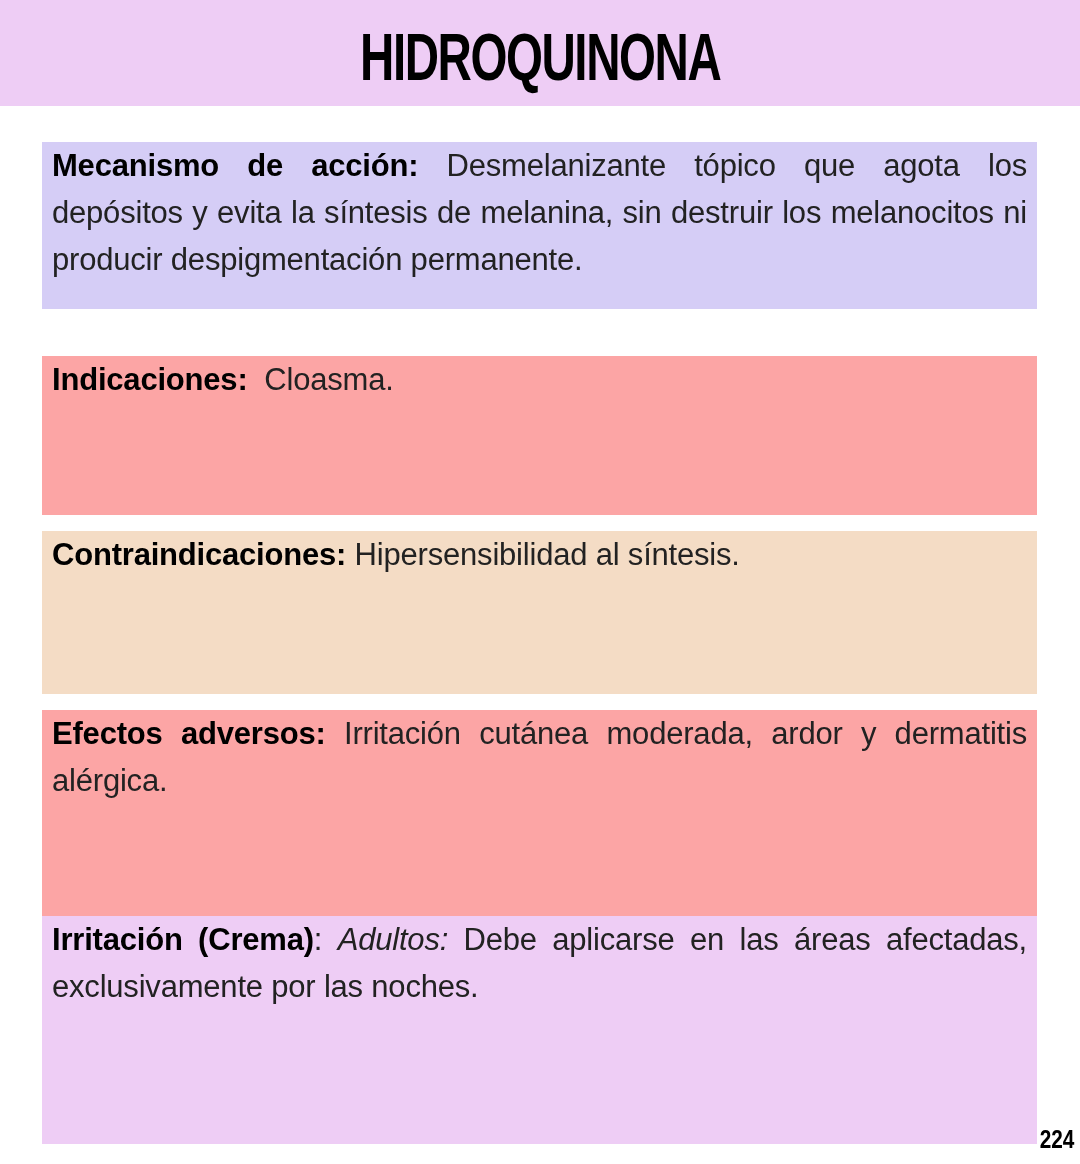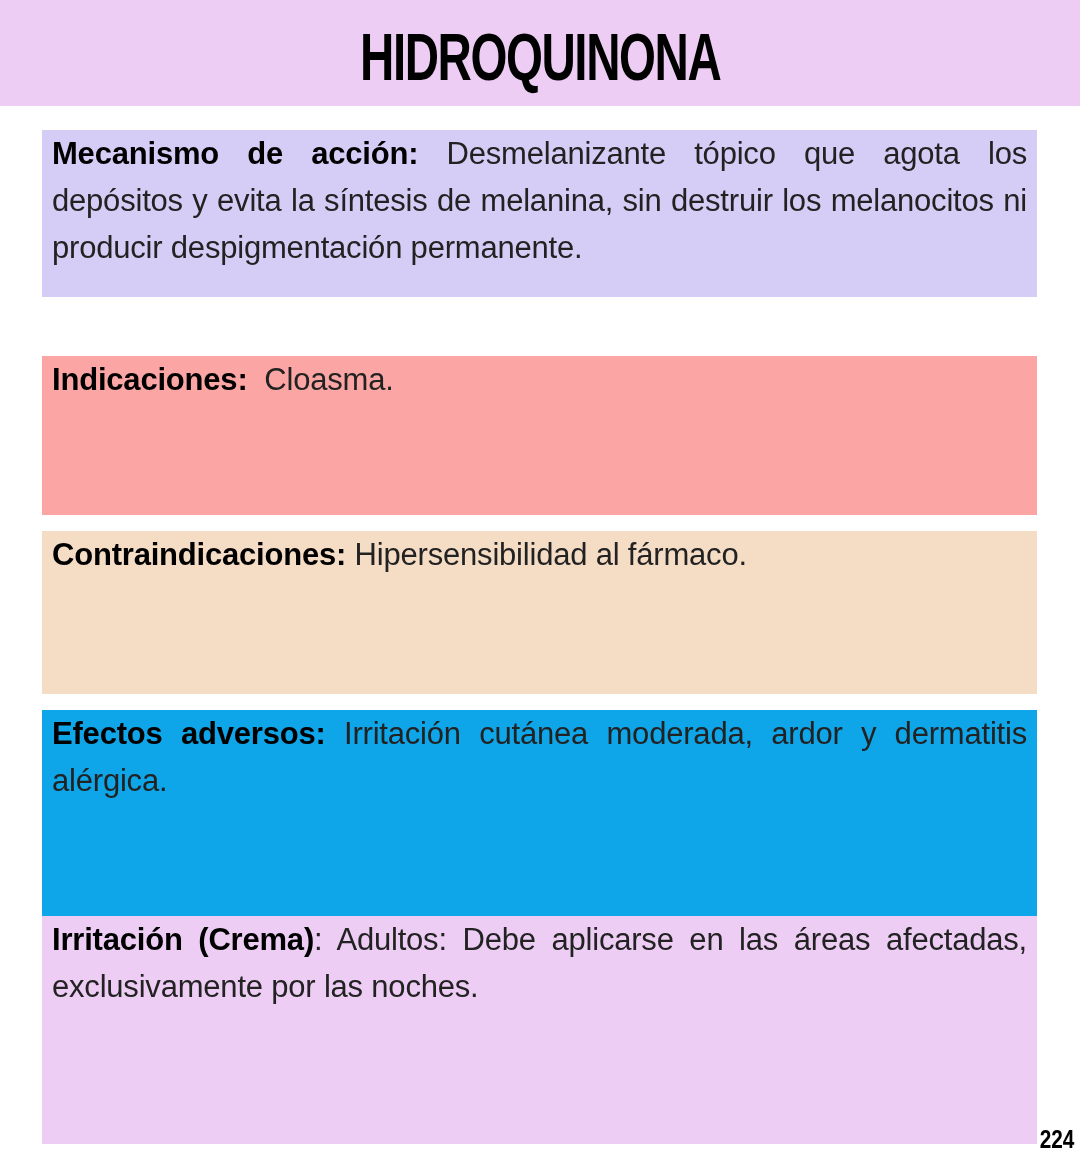--- a/index.html
+++ b/index.html
@@ -26,25 +26,25 @@
     position: absolute; left: 42px; width: 995px;
     box-sizing: border-box;
     padding: 0 10px 0 10px;
     font-family: "Liberation Sans", sans-serif;
     font-size: 31px; line-height: 47px;
     text-align: justify;
     letter-spacing: -0.2px;
     color: #222;
   }
   .box .label { font-weight: 700; color: #000; }
-  .box .ital { }
-  .b1 { top: 130px; height: 167px; background: #d5cdf6; }
+  .box .ital { font-style: italic; }
+  .b1 { top: 142px; height: 167px; background: #d5cdf6; }
   .b2 { top: 356px; height: 159px; background: #fca5a5; }
   .b3 { top: 531px; height: 163px; background: #f4dcc5; }
-  .b4 { top: 710px; height: 244px; background: #0ea5e9; }
+  .b4 { top: 710px; height: 244px; background: #fca5a5; }
   .b5 { top: 916px; height: 228px; background: #eecdf5; }
   .page-num {
     position: absolute; right: 6px; top: 1124px;
     font-weight: 700; font-size: 26px; color: #000;
     transform: scaleX(0.8); transform-origin: right;
   }
 </style>
 </head>
 <body>
 
@@ -54,21 +54,21 @@
 
 <div class="box b1">
   <span class="label">Mecanismo de acción:</span><span> Desmelanizante tópico que agota los depósitos y evita la síntesis de melanina, sin destruir los melanocitos ni producir despigmentación permanente.</span>
 </div>
 
 <div class="box b2">
   <span class="label">Indicaciones:</span><span style="white-space:pre">  Cloasma.</span>
 </div>
 
 <div class="box b3">
-  <span class="label">Contraindicaciones:</span><span> Hipersensibilidad al fármaco.</span>
+  <span class="label">Contraindicaciones:</span><span> Hipersensibilidad al síntesis.</span>
 </div>
 
 <div class="box b4">
   <span class="label">Efectos adversos:</span><span> Irritación cutánea moderada, ardor y dermatitis alérgica.</span>
 </div>
 
 <div class="box b5">
   <span class="label">Irritación (Crema)</span><span>: </span><span class="ital">Adultos:</span><span> Debe aplicarse en las áreas afectadas, exclusivamente por las noches.</span>
 </div>
 

